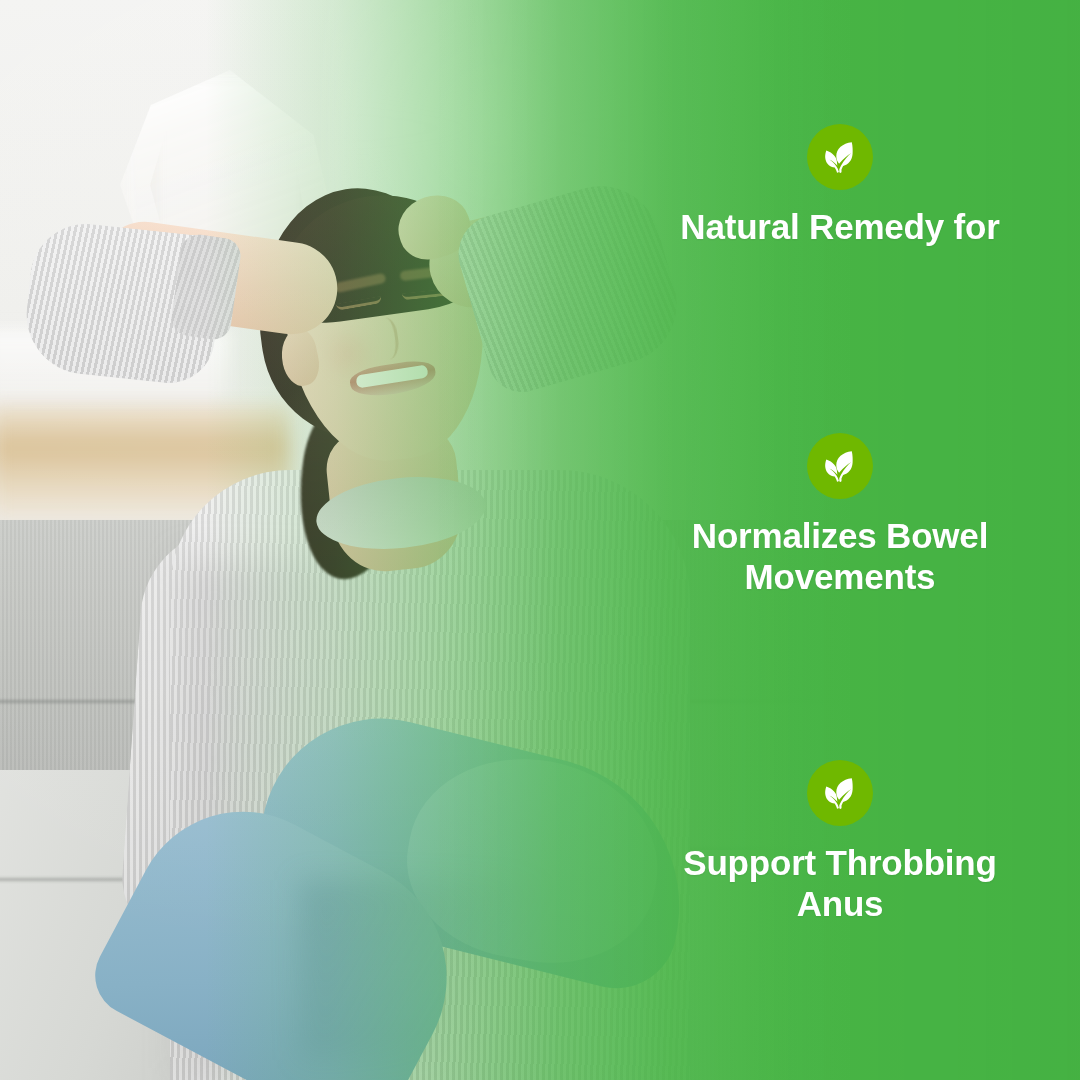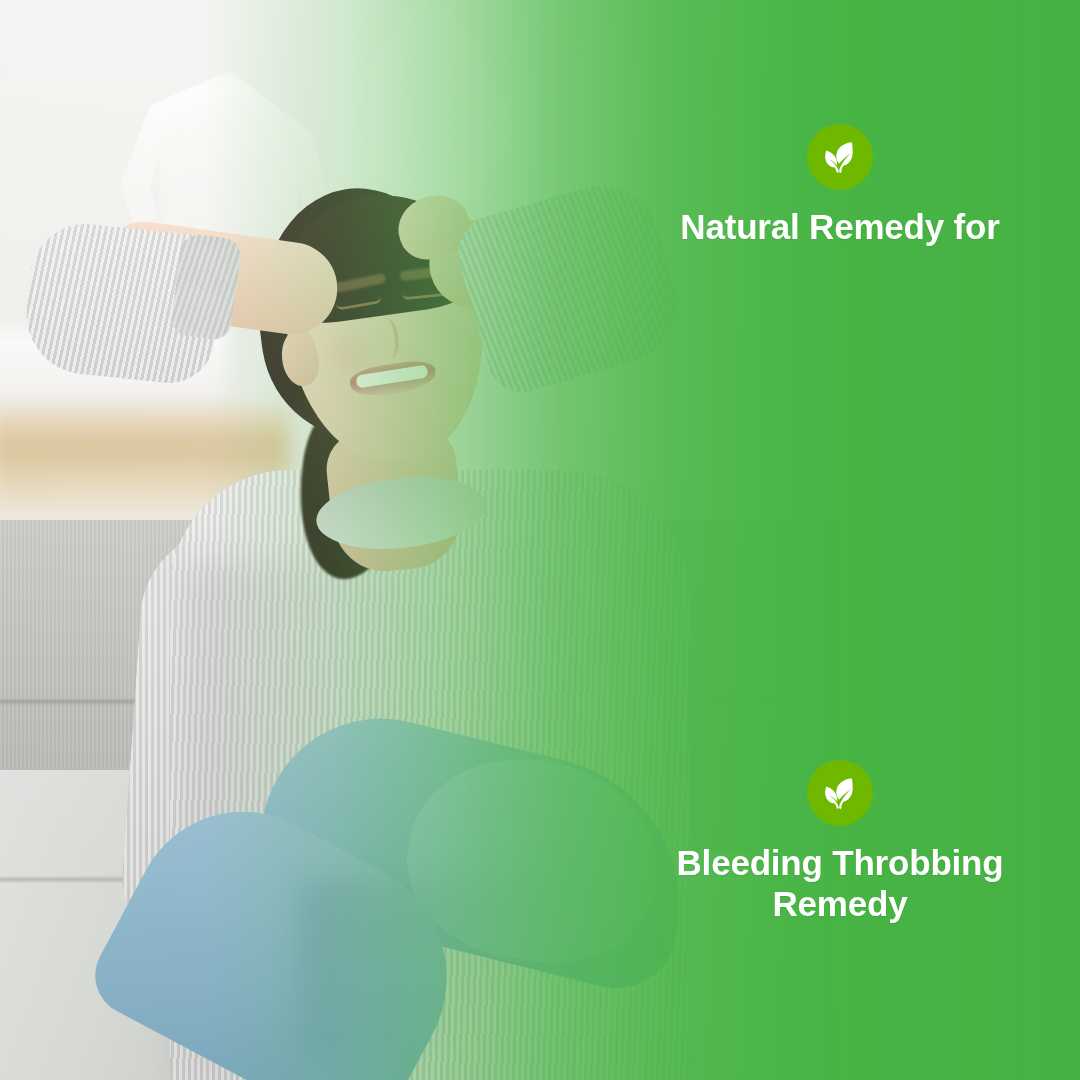--- a/index.html
+++ b/index.html
@@ -375,28 +375,40 @@
         <svg width="40" height="40" viewBox="0 0 40 40" aria-hidden="true">
           <path d="M31.8 5.2c-9.2 1.1-15.5 6.5-15.5 13.9 0 3.1 1 5.7 2.8 7.7 4.4-5.1 8-8.2 12.2-10.7-3.5 2.9-7 6.7-10.2 12.3-.6 1.1-1.2 2.3-1.7 3.6l-.1.2v2.6c0 .6.5 1.1 1.1 1.1.6 0 1.1-.5 1.1-1.1v-2.3c.5-1.3 1-2.5 1.6-3.6 5.2-1.3 9.1-5.6 9.5-12.2.2-3.6.1-7.3-.8-11.5z" fill="#ffffff"></path>
           <path d="M6.3 13.4c-1.1 3.1-1.4 6-.9 8.5 1 5 4.6 8.1 9.3 8.6.8 1.2 1.5 2.6 2 4.1v.3c.1.5.5.8 1 .8.6 0 1.1-.5 1.1-1.1 0-.2 0-.3-.1-.4-.6-1.9-1.4-3.6-2.4-5-2.2-3.2-4.5-5.3-6.9-6.8 2.8 1.3 5.4 3.3 8.1 6.4-.3-1-.5-2.1-.5-3.2 0-5.4-4.1-10-10.7-12.2z" fill="#ffffff"></path>
         </svg>
       </div>
       <div class="feature-text">
         <span>Natural Remedy for</span><br>
       </div>
     </div>
 
+    <div class="feature feature-2">
+      <div class="badge">
+        <svg width="40" height="40" viewBox="0 0 40 40" aria-hidden="true">
+          <path d="M31.8 5.2c-9.2 1.1-15.5 6.5-15.5 13.9 0 3.1 1 5.7 2.8 7.7 4.4-5.1 8-8.2 12.2-10.7-3.5 2.9-7 6.7-10.2 12.3-.6 1.1-1.2 2.3-1.7 3.6l-.1.2v2.6c0 .6.5 1.1 1.1 1.1.6 0 1.1-.5 1.1-1.1v-2.3c.5-1.3 1-2.5 1.6-3.6 5.2-1.3 9.1-5.6 9.5-12.2.2-3.6.1-7.3-.8-11.5z" fill="#ffffff"></path>
+          <path d="M6.3 13.4c-1.1 3.1-1.4 6-.9 8.5 1 5 4.6 8.1 9.3 8.6.8 1.2 1.5 2.6 2 4.1v.3c.1.5.5.8 1 .8.6 0 1.1-.5 1.1-1.1 0-.2 0-.3-.1-.4-.6-1.9-1.4-3.6-2.4-5-2.2-3.2-4.5-5.3-6.9-6.8 2.8 1.3 5.4 3.3 8.1 6.4-.3-1-.5-2.1-.5-3.2 0-5.4-4.1-10-10.7-12.2z" fill="#ffffff"></path>
+        </svg>
+      </div>
+      <div class="feature-text">
+        <span>Normalizes Bowel</span><br>
+        <span>Movements</span>
+      </div>
+    </div>
 
     <div class="feature feature-3">
       <div class="badge">
         <svg width="40" height="40" viewBox="0 0 40 40" aria-hidden="true">
           <path d="M31.8 5.2c-9.2 1.1-15.5 6.5-15.5 13.9 0 3.1 1 5.7 2.8 7.7 4.4-5.1 8-8.2 12.2-10.7-3.5 2.9-7 6.7-10.2 12.3-.6 1.1-1.2 2.3-1.7 3.6l-.1.2v2.6c0 .6.5 1.1 1.1 1.1.6 0 1.1-.5 1.1-1.1v-2.3c.5-1.3 1-2.5 1.6-3.6 5.2-1.3 9.1-5.6 9.5-12.2.2-3.6.1-7.3-.8-11.5z" fill="#ffffff"></path>
           <path d="M6.3 13.4c-1.1 3.1-1.4 6-.9 8.5 1 5 4.6 8.1 9.3 8.6.8 1.2 1.5 2.6 2 4.1v.3c.1.5.5.8 1 .8.6 0 1.1-.5 1.1-1.1 0-.2 0-.3-.1-.4-.6-1.9-1.4-3.6-2.4-5-2.2-3.2-4.5-5.3-6.9-6.8 2.8 1.3 5.4 3.3 8.1 6.4-.3-1-.5-2.1-.5-3.2 0-5.4-4.1-10-10.7-12.2z" fill="#ffffff"></path>
         </svg>
       </div>
       <div class="feature-text">
-        <span>Bleeding Throbbing</span><br>
-        <span>Remedy</span>
+        <span>Support Throbbing</span><br>
+        <span>Anus</span>
       </div>
     </div>
 
   </div>
 </div>
 
 </body></html>

